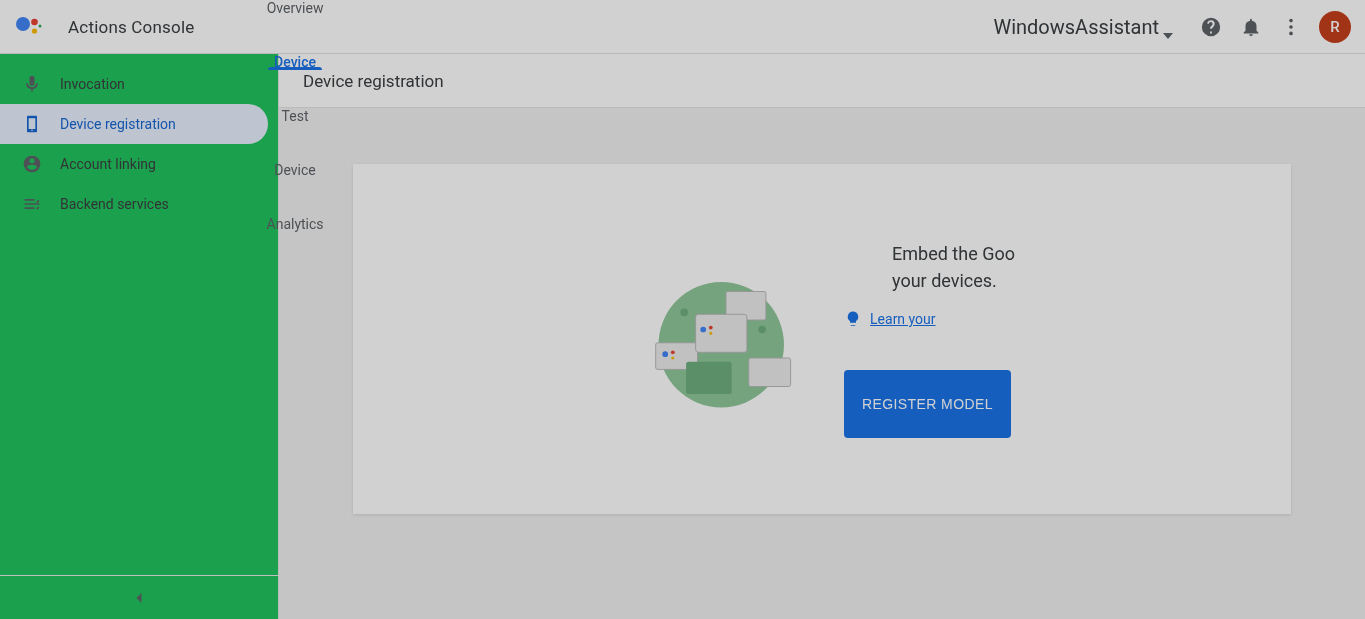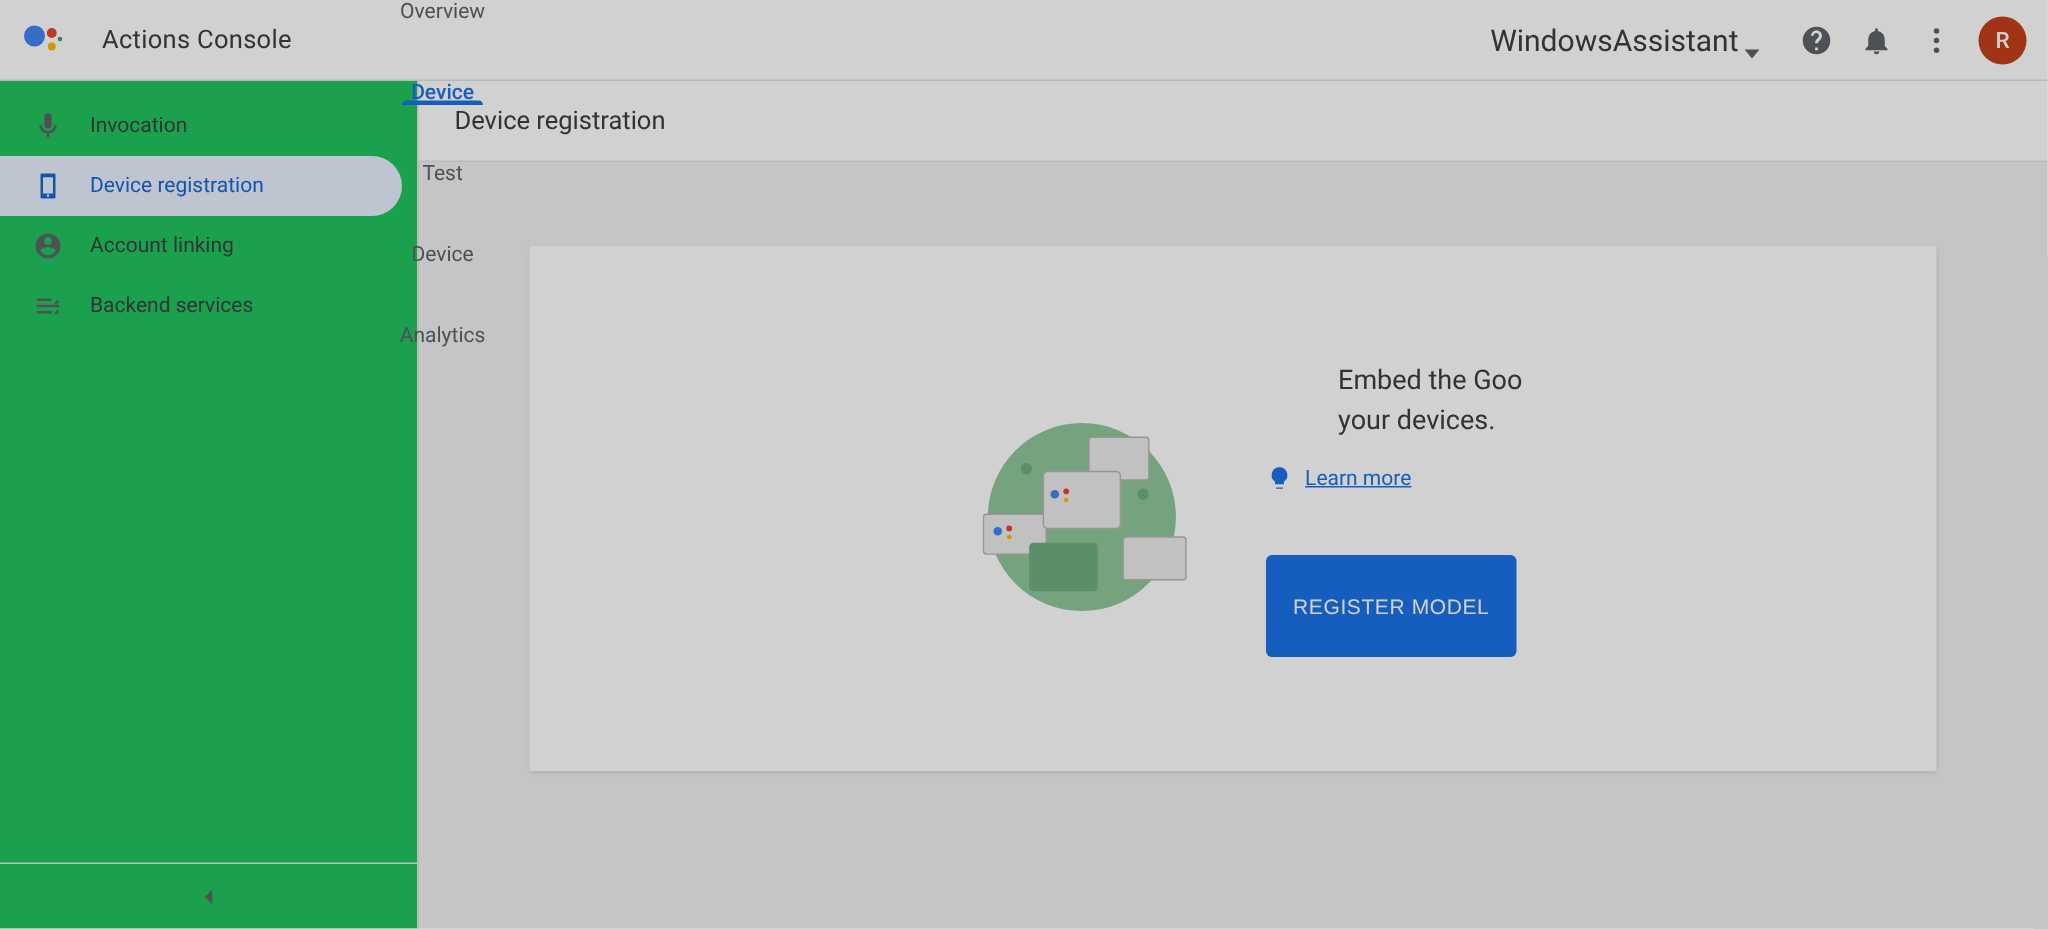--- a/index.html
+++ b/index.html
@@ -222,21 +222,21 @@
           </svg>
         </div>
 
         <div class="card-text">
           <div class="card-body" style="white-space:pre-line;">Embed the Goo
 your devices.</div>
           <div class="learn-row">
             <svg viewBox="0 0 24 24">
                 <path d="M9 21h6v-1H9v1zm3-19a7 7 0 00-4 12.74V17h8v-2.26A7 7 0 0012 2z"></path>
               </svg>
-            <span class="learn-link">Learn more</span>
+            <span class="learn-link">Learn your</span>
           </div>
           <button class="primary-btn">REGISTER MODEL</button>
         </div>
 
       </div>
     </div>
   </div>
 
 </div>
 

